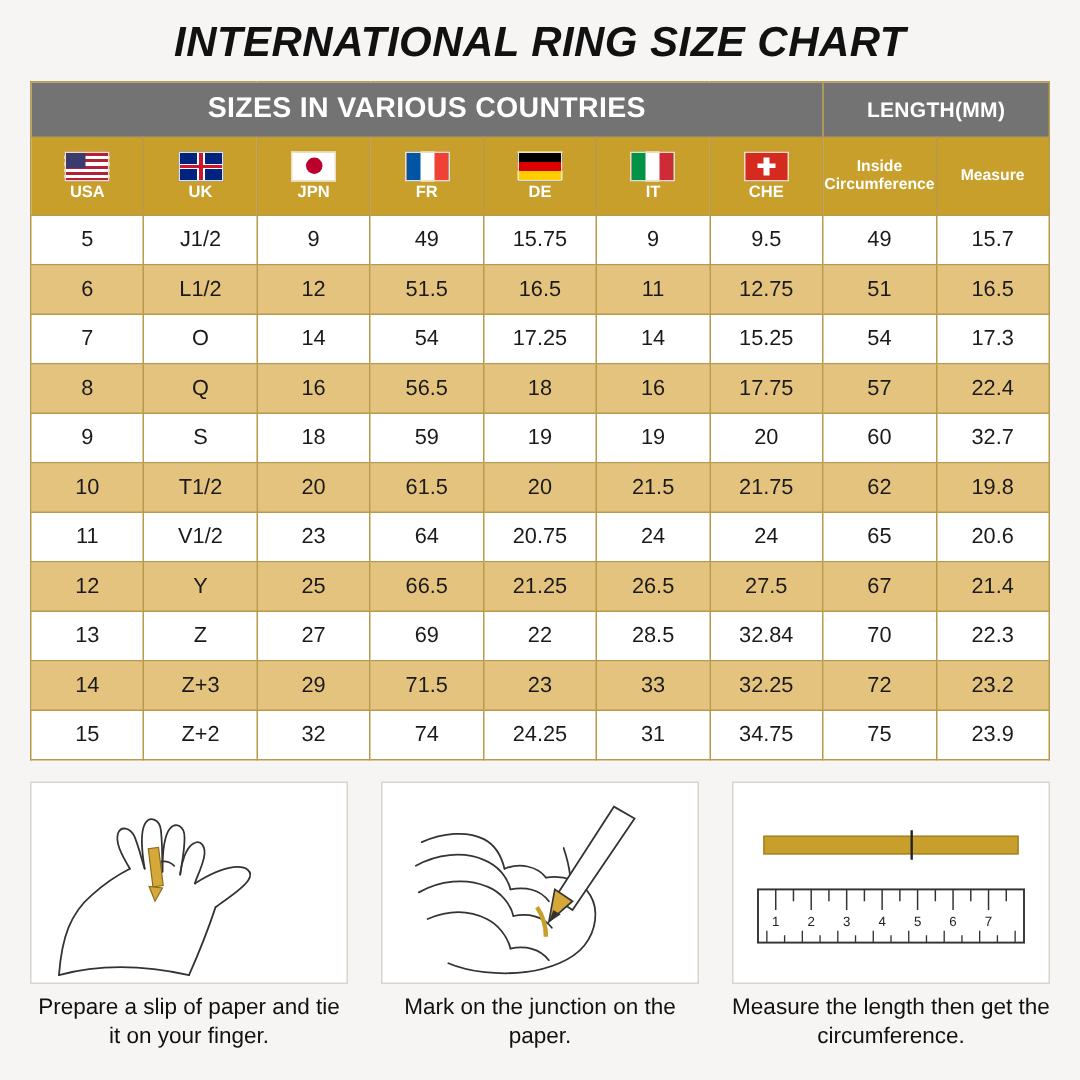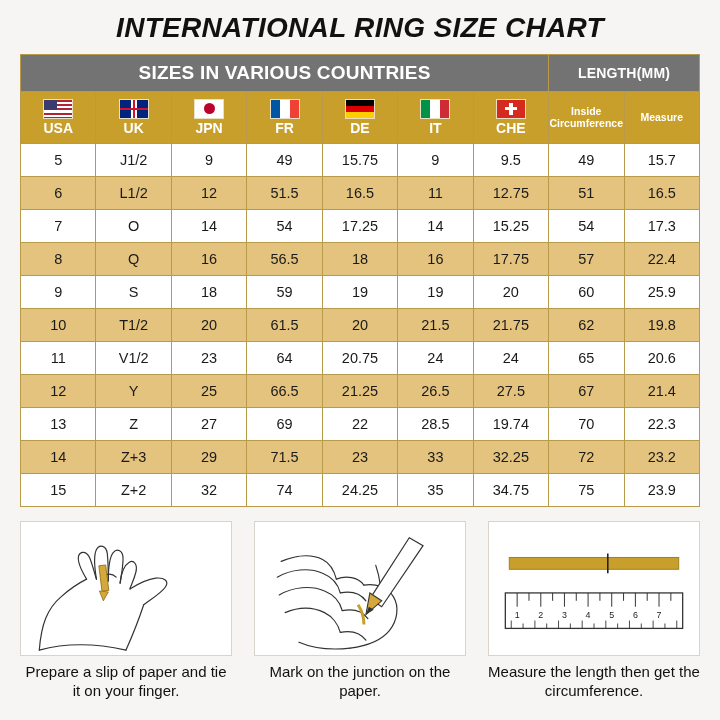--- a/index.html
+++ b/index.html
@@ -51,21 +51,21 @@
   .hdr-gold.small {
     font-size: 14px;
   }
   .flagrow td {
     background: #c89f2a;
     color: #fff;
     height: 46px;
     padding: 2px 0 3px 0;
   }
   .flagrow .lbl {
-    font-size: 14px;
+    font-size: 11px;
     font-weight: bold;
     display: block;
     margin-top: 1px;
   }
   .flagrow .sub {
     font-size: 10.5px;
     font-weight: bold;
     line-height: 1.15;
     display: block;
   }
@@ -314,21 +314,21 @@
         </tr>
         <tr class="row-light">
           <td>9</td>
           <td>S</td>
           <td>18</td>
           <td>59</td>
           <td>19</td>
           <td>19</td>
           <td>20</td>
           <td>60</td>
-          <td>25.9</td>
+          <td>32.7</td>
         </tr>
         <tr class="row-gold">
           <td>10</td>
           <td>T1/2</td>
           <td>20</td>
           <td>61.5</td>
           <td>20</td>
           <td>21.5</td>
           <td>21.75</td>
           <td>62</td>
@@ -356,42 +356,42 @@
           <td>67</td>
           <td>21.4</td>
         </tr>
         <tr class="row-light">
           <td>13</td>
           <td>Z</td>
           <td>27</td>
           <td>69</td>
           <td>22</td>
           <td>28.5</td>
-          <td>19.74</td>
+          <td>32.84</td>
           <td>70</td>
           <td>22.3</td>
         </tr>
         <tr class="row-gold">
           <td>14</td>
           <td>Z+3</td>
           <td>29</td>
           <td>71.5</td>
           <td>23</td>
           <td>33</td>
           <td>32.25</td>
           <td>72</td>
           <td>23.2</td>
         </tr>
         <tr class="row-light">
           <td>15</td>
           <td>Z+2</td>
           <td>32</td>
           <td>74</td>
           <td>24.25</td>
-          <td>35</td>
+          <td>31</td>
           <td>34.75</td>
           <td>75</td>
           <td>23.9</td>
         </tr>
       </tbody>
   </table>
 
   <div class="bottom">
 
     <div class="cell">

